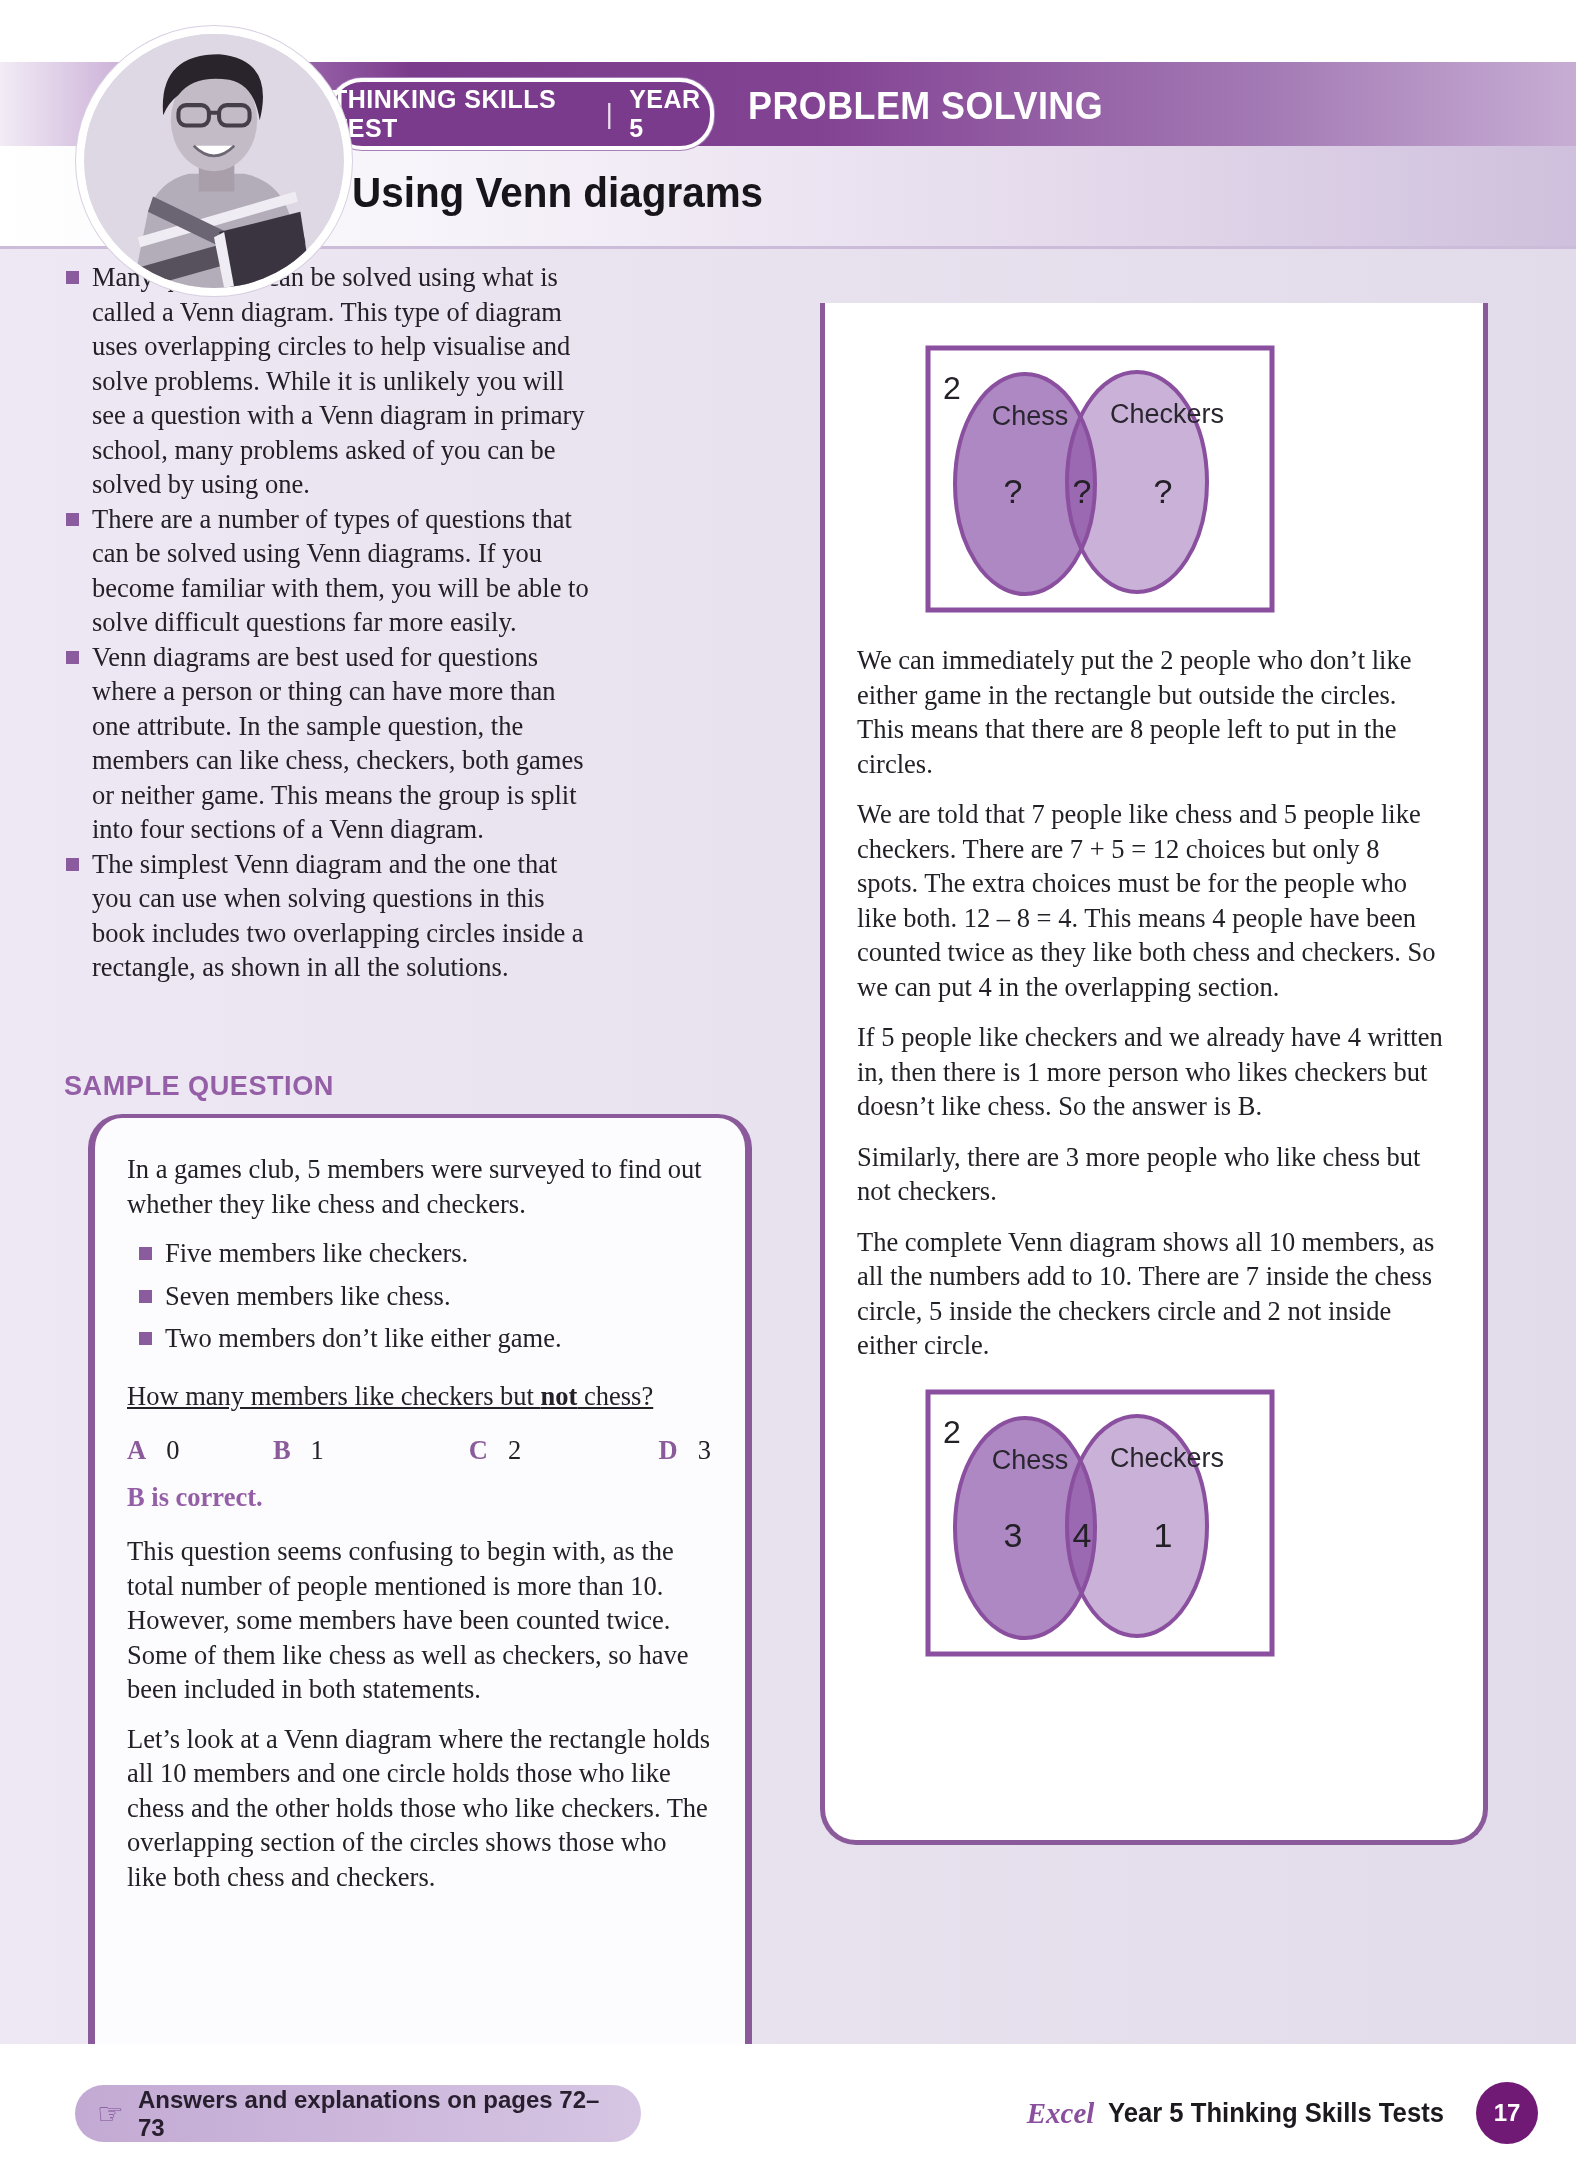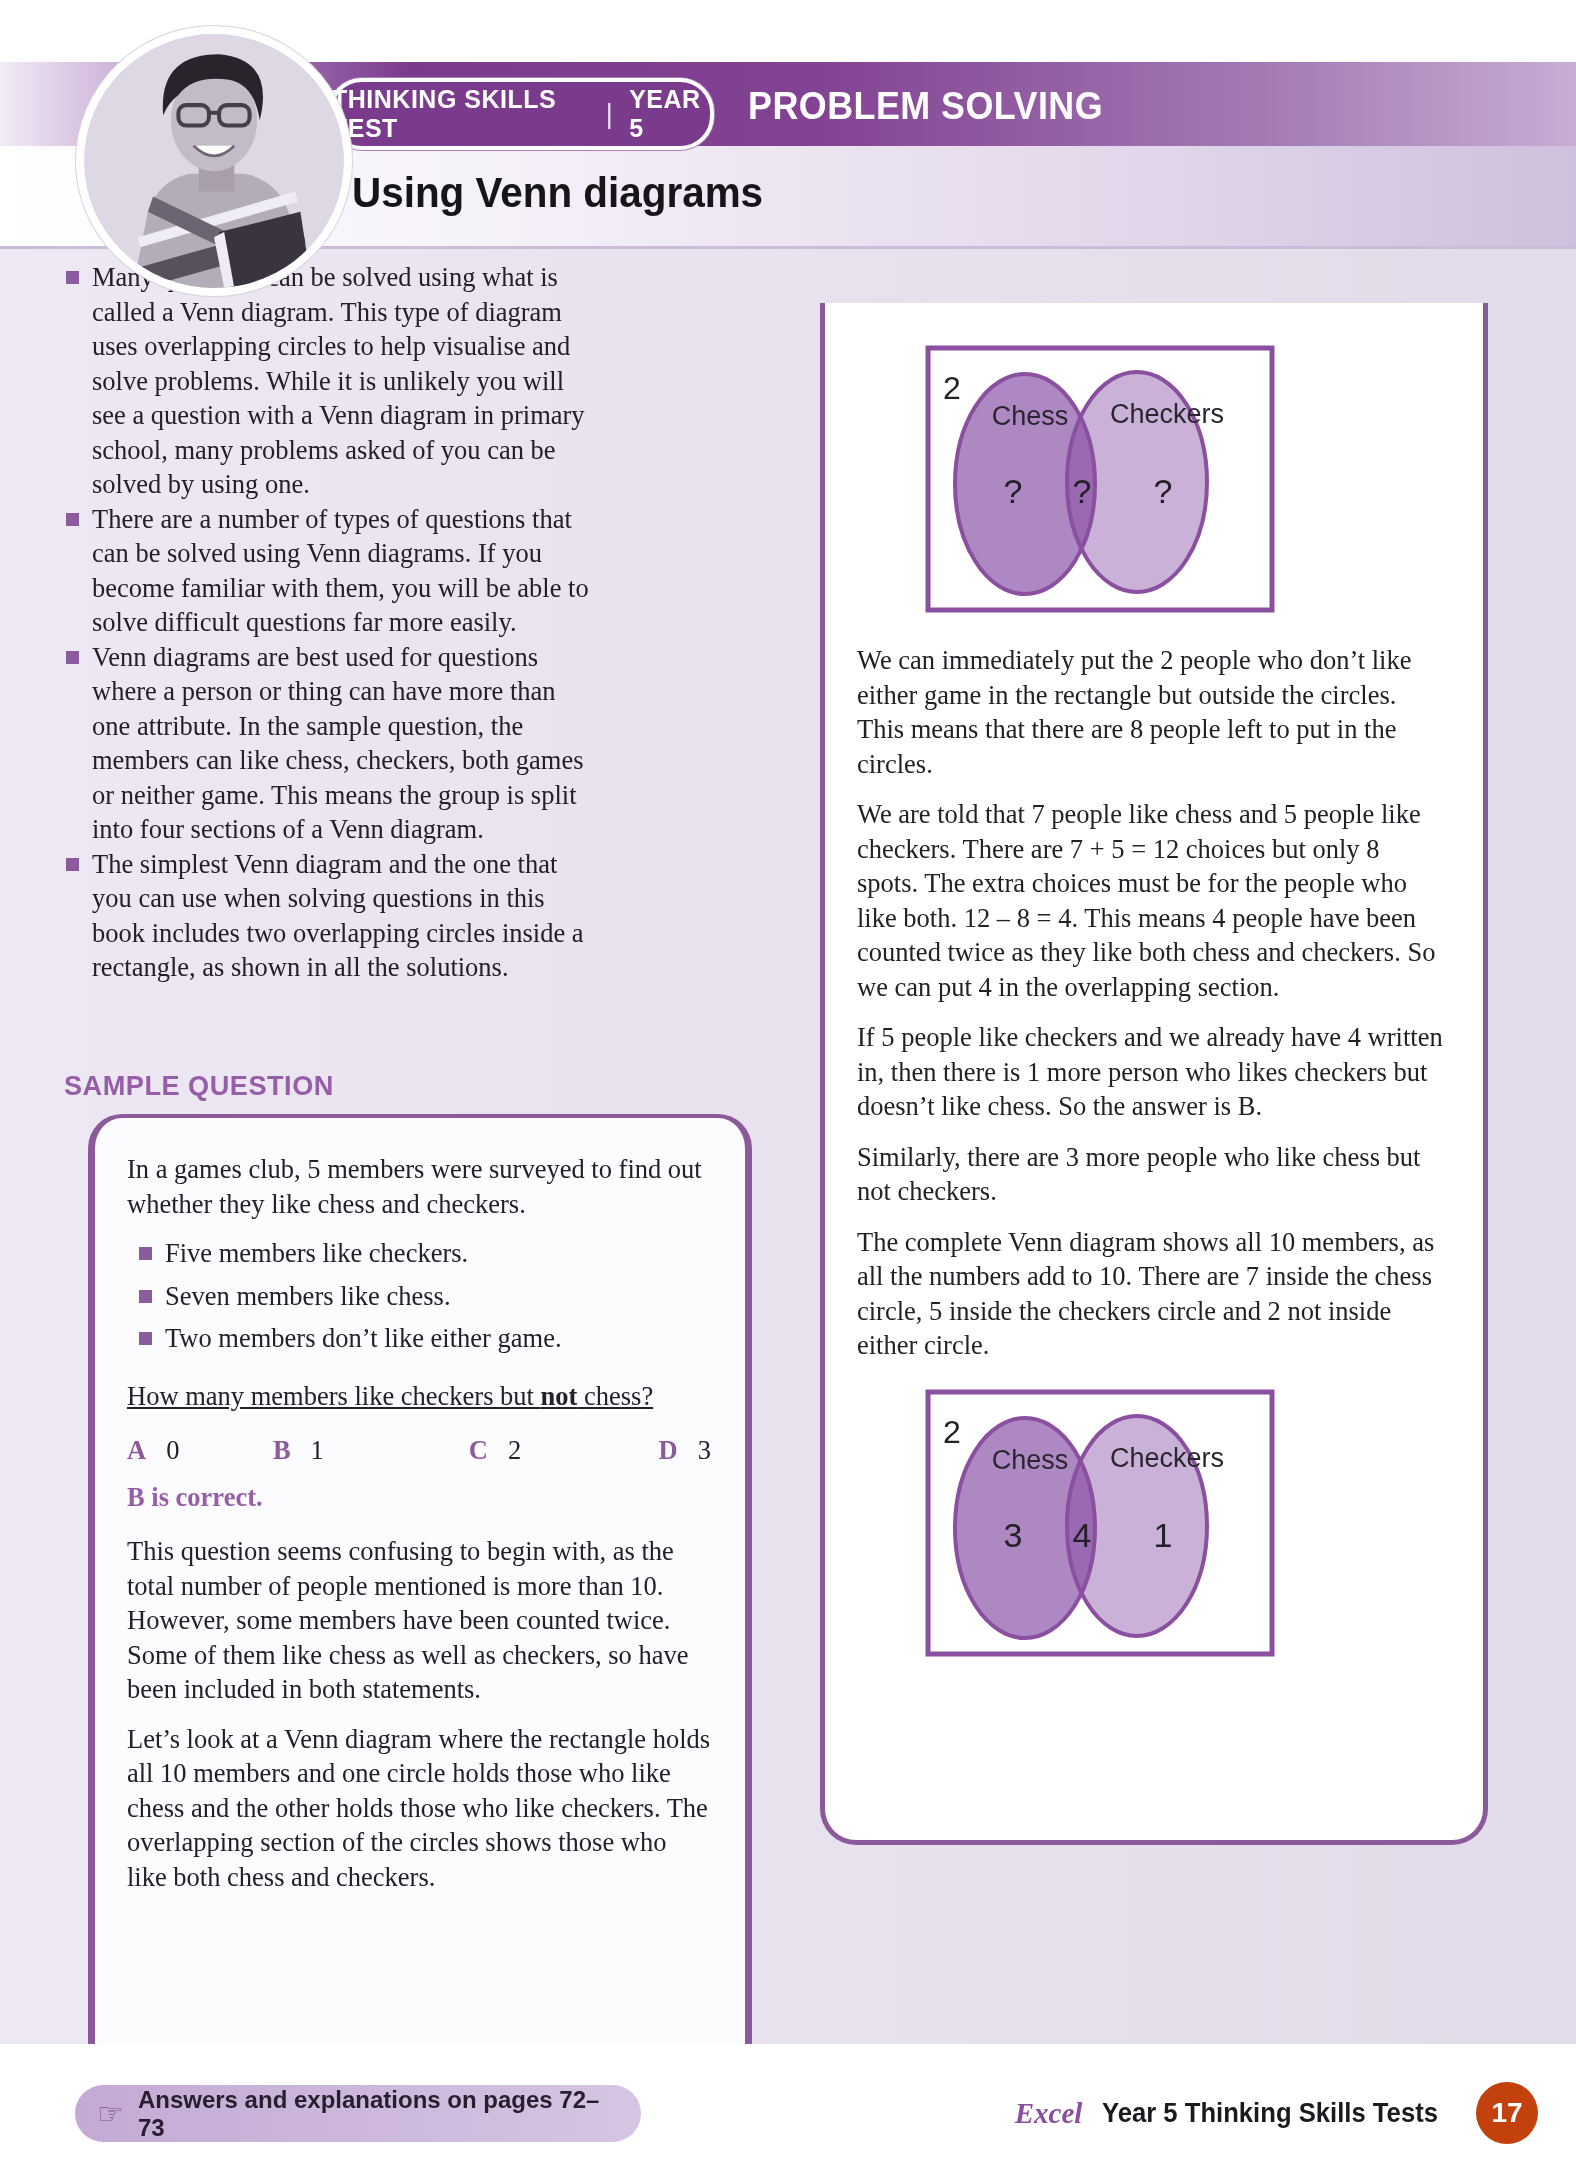--- a/index.html
+++ b/index.html
@@ -63,27 +63,27 @@
   .venn{display:block;margin:0 0 30px 68px;}
   .venn-bottom{margin:26px 0 0 68px;}
   .venn text{font-family:"Liberation Sans",sans-serif;}
 
   
   .footer-pill{position:absolute;left:75px;top:2085px;width:566px;height:57px;border-radius:29px;
                background:linear-gradient(90deg,#c3aad4 0%,#d6c5e3 100%);
                display:flex;align-items:center;padding:0 22px;box-sizing:border-box;gap:14px;}
   .pointer{color:#7d4f92;font-size:30px;line-height:1;}
   .footer-note{font-family:"Liberation Sans",sans-serif;font-weight:bold;font-size:24px;color:#271f2e;}
-  .footer-right{position:absolute;right:38px;top:2082px;height:62px;display:flex;align-items:center;gap:20px;}
+  .footer-right{position:absolute;right:38px;top:2082px;height:62px;display:flex;align-items:center;gap:14px;}
   .brand{font-family:"Liberation Serif",serif;font-style:italic;font-weight:bold;font-size:29px;color:#8a4f9e;}
   .series{font-family:"Liberation Sans",sans-serif;font-weight:bold;font-size:27px;color:#1c191f;
           transform:scaleX(.95);transform-origin:left;}
-  .page-circle{width:62px;height:62px;border-radius:50%;background:#c2410c;color:#ffffff;
+  .page-circle{width:62px;height:62px;border-radius:50%;background:#701a75;color:#ffffff;
                display:flex;align-items:center;justify-content:center;
-               font-family:"Liberation Sans",sans-serif;font-weight:bold;font-size:28px;}
+               font-family:"Liberation Sans",sans-serif;font-weight:bold;font-size:24px;}
 </style>
 </head>
 <body>
 
 <div class="page">
 
   <div class="band1"></div>
   <div class="band2"></div>
 
   <div class="avatar">

